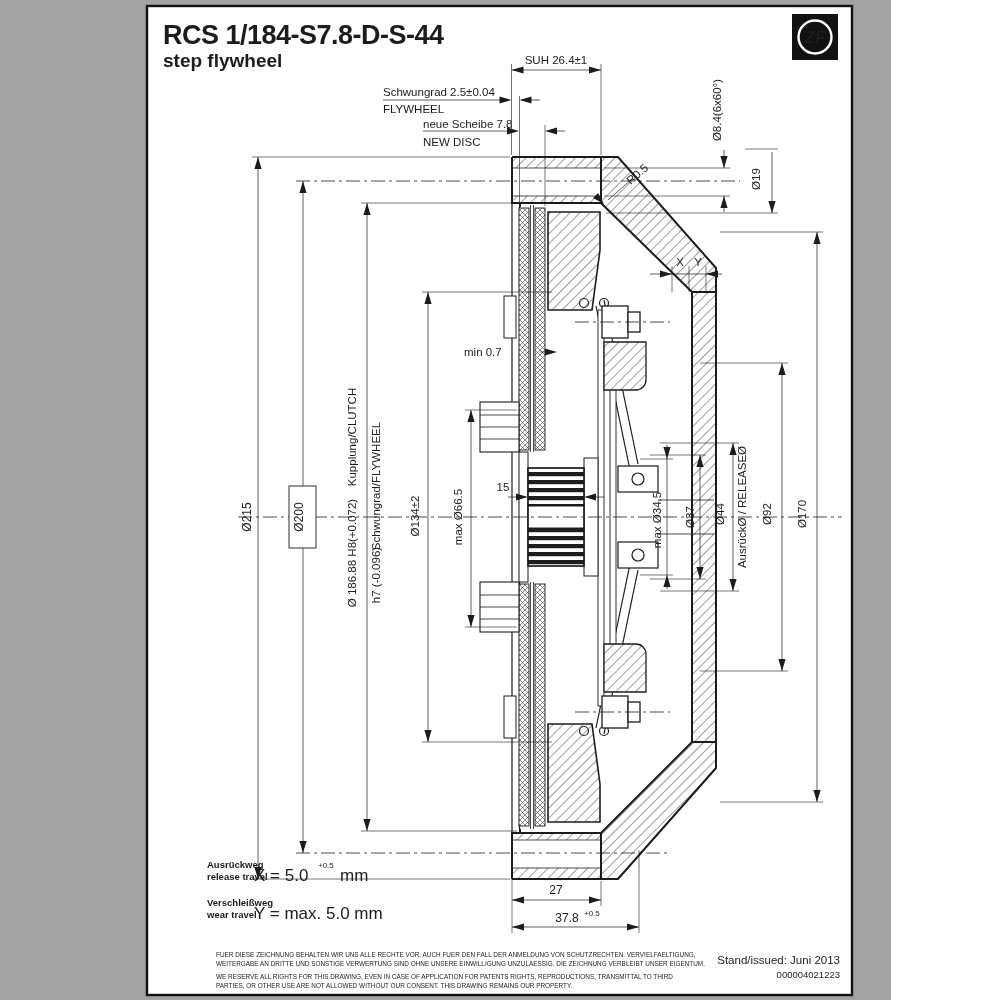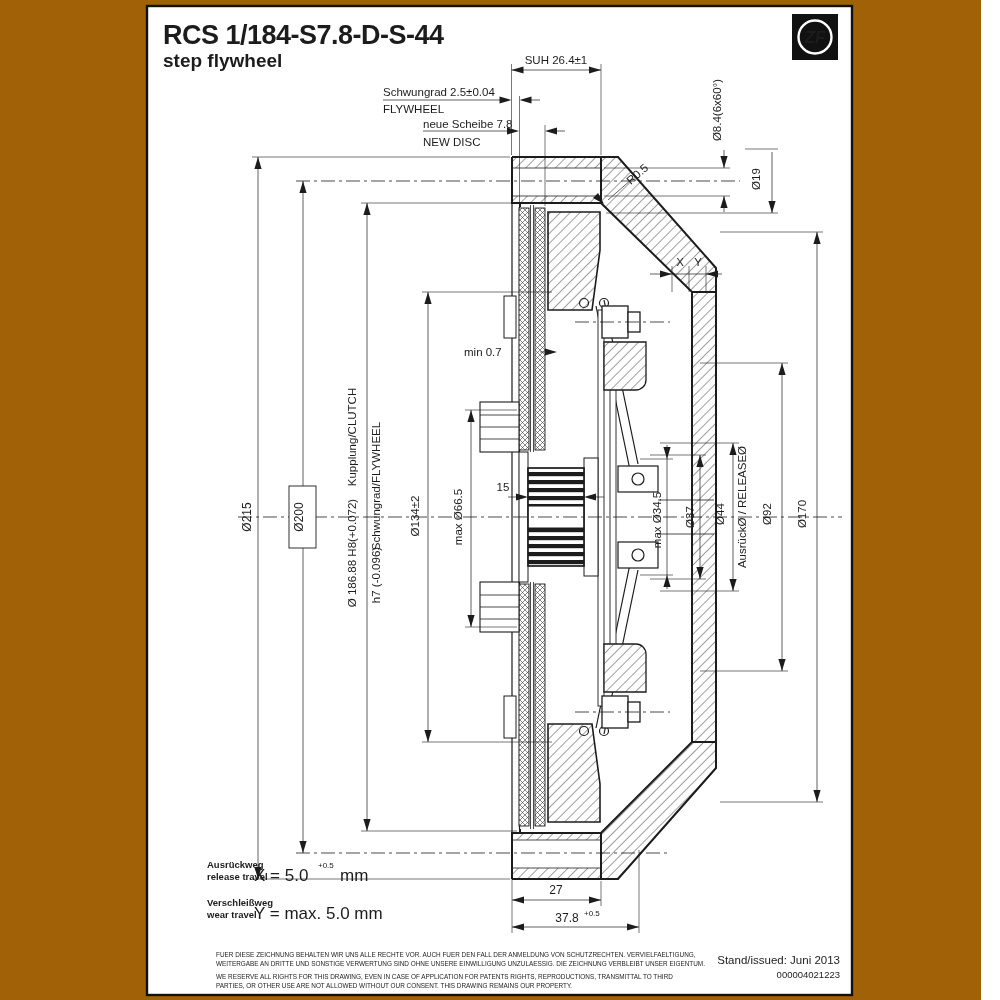--- a/index.html
+++ b/index.html
@@ -1,16 +1,16 @@
 <!DOCTYPE html>
 <html><head>
 <meta charset="utf-8">
 <style>
   html,body{margin:0;padding:0;background:#ffffff;}
-  .page{position:relative;width:981px;height:1000px;background:#a16207;overflow:hidden;}
+  .page{position:relative;width:891px;height:1000px;background:#a3a3a3;overflow:hidden;}
   svg{position:absolute;left:0;top:0;}
   svg text{font-family:"Liberation Sans",sans-serif;fill:#1c1c1c;}
   .t-title{font-size:27px;font-weight:bold;letter-spacing:-0.5px;}
   .t-sub{font-size:19px;font-weight:bold;}
   .t-dim{font-size:11.5px;}
   .t-dim-b{font-size:12px;}
   .t-sup{font-size:8px;}
   .t-small{font-size:9.5px;font-weight:bold;}
   .t-eq{font-size:17px;}
   .t-legal{font-size:6.4px;}

